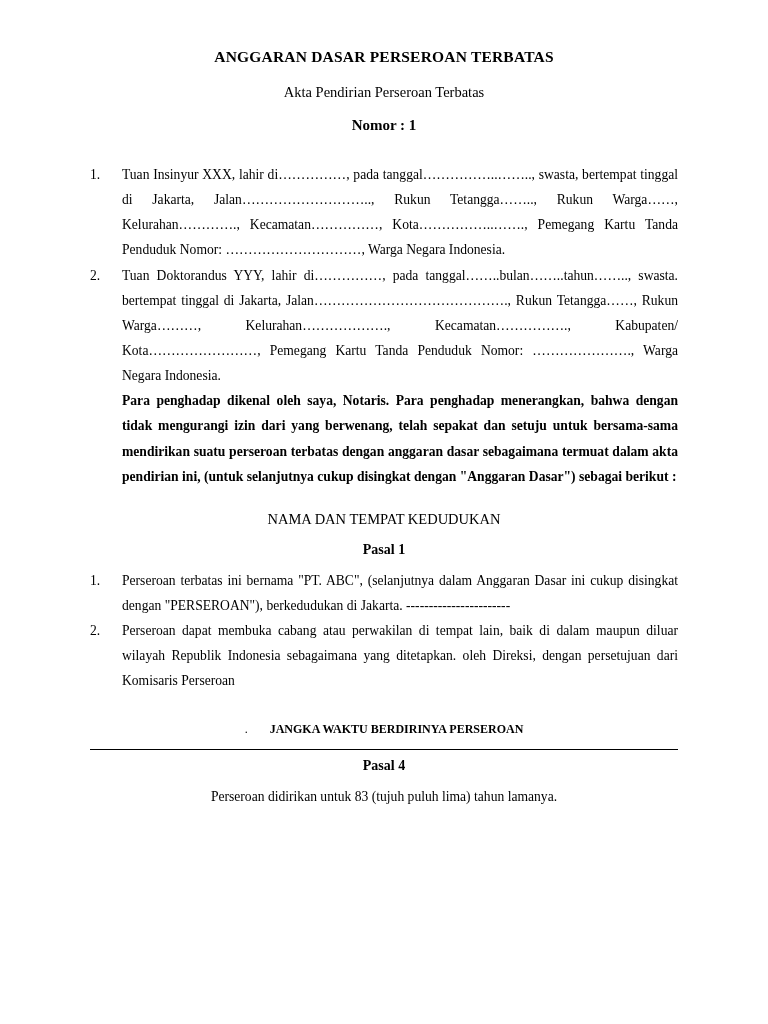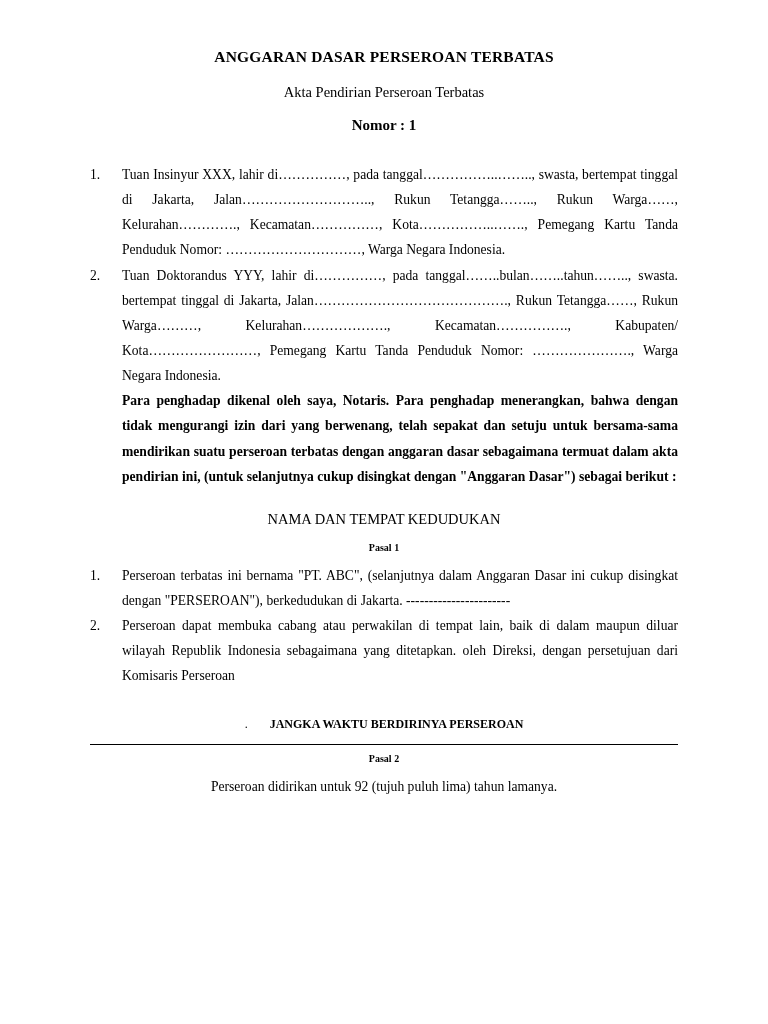--- a/index.html
+++ b/index.html
@@ -75,21 +75,21 @@
   }
   .section-heading {
     text-align: center;
     font-weight: normal;
     font-size: 14.5px;
     margin: 22px 0 14px 0;
   }
   .pasal-heading {
     text-align: center;
     font-weight: bold;
-    font-size: 10px;
+    font-size: 14px;
     margin: 0 0 10px 0;
   }
   .section-heading-offset {
     text-align: center;
     font-weight: bold;
     font-size: 12px;
     margin: 28px 0 0 0;
   }
   .section-heading-offset .dot {
     font-weight: normal;
@@ -146,16 +146,16 @@
       <span>Perseroan dapat membuka cabang atau perwakilan di tempat lain, baik di dalam maupun diluar wilayah Republik Indonesia sebagaimana yang ditetapkan. oleh Direksi, dengan persetujuan dari Komisaris Perseroan</span>
     </li>
   </ol>
 
   <div class="section-heading-offset">
     <span class="dot">.</span><span>JANGKA WAKTU BERDIRINYA PERSEROAN</span>
   </div>
 
   <hr class="rule">
 
-  <div class="pasal-heading">Pasal 2</div>
-  <p class="center-line">Perseroan didirikan untuk 92 (tujuh puluh lima) tahun lamanya.</p>
+  <div class="pasal-heading">Pasal 4</div>
+  <p class="center-line">Perseroan didirikan untuk 83 (tujuh puluh lima) tahun lamanya.</p>
 
 </div>
 
 </body></html>

